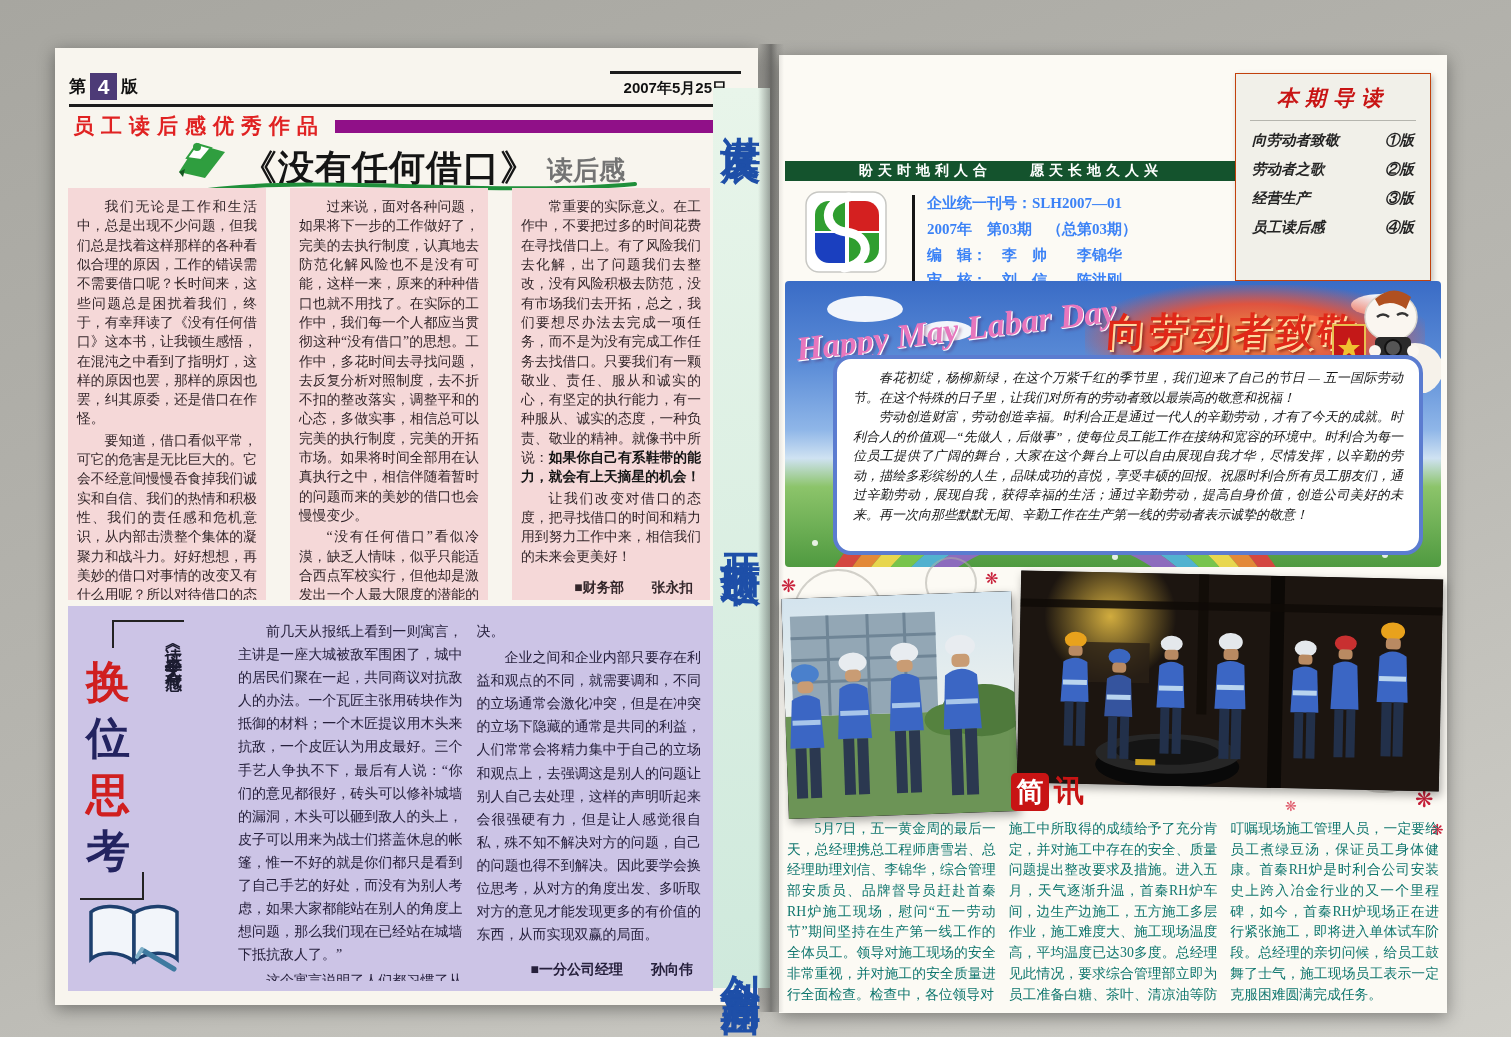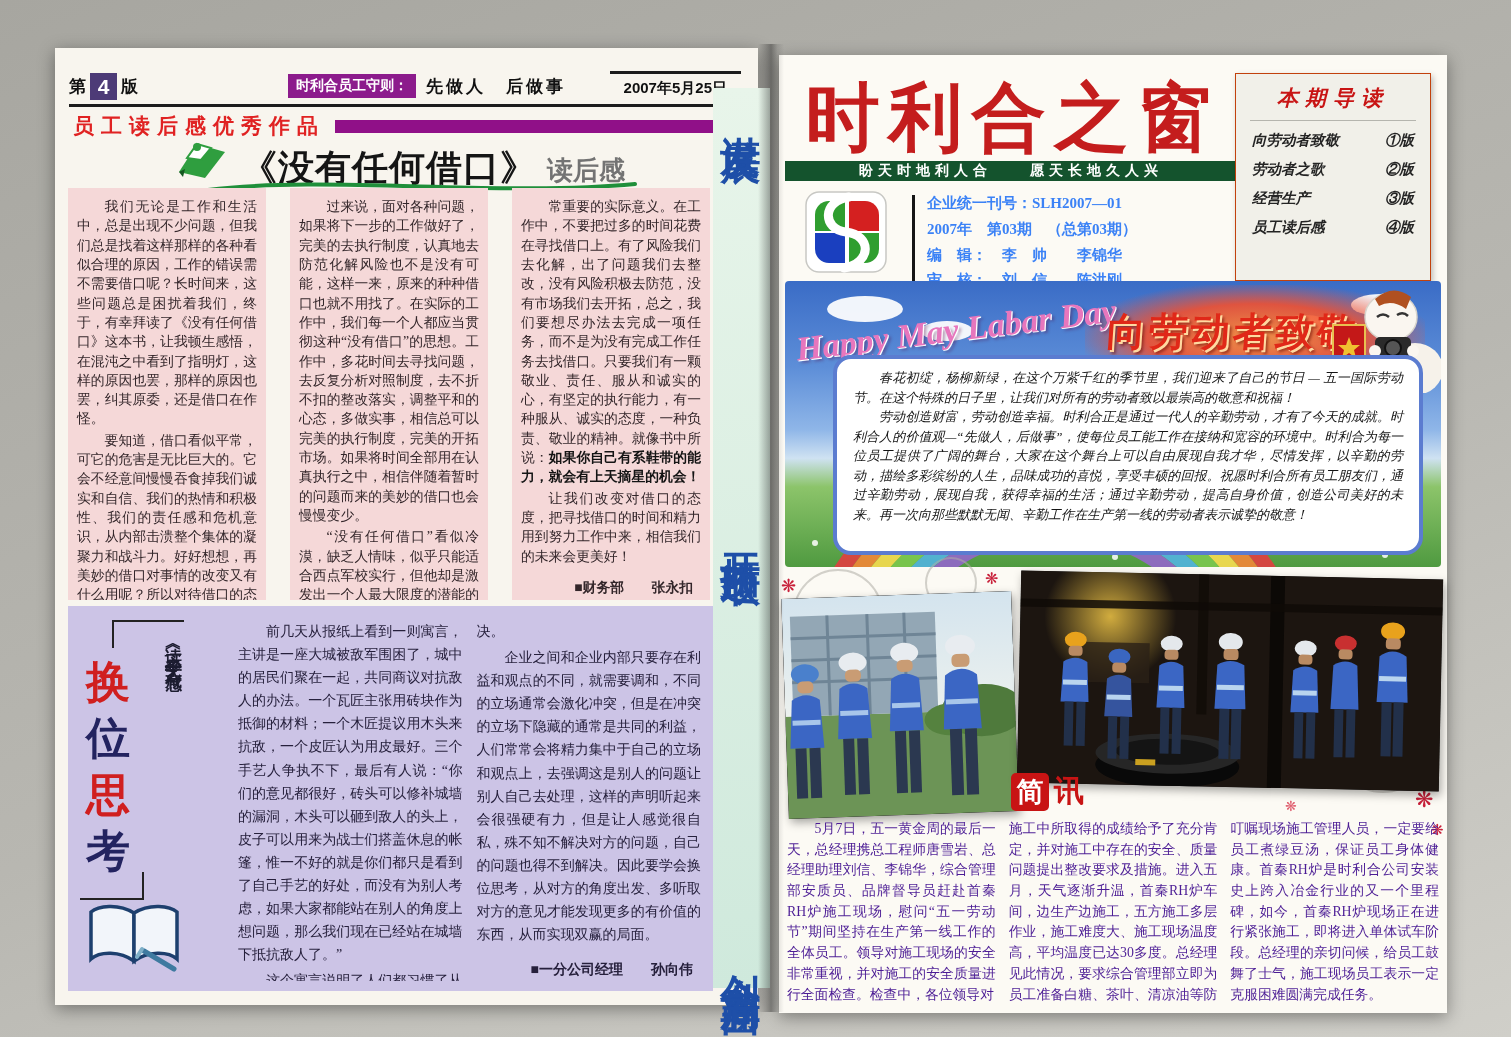--- a/index.html
+++ b/index.html
@@ -111,39 +111,35 @@
 
   .photo{position:absolute;box-shadow:2px 4px 10px rgba(0,0,0,.35);background:#111;}
   .photo1{left:6px;top:540px;width:230px;height:220px;transform:rotate(-2deg);}
   .photo2{left:240px;top:520px;width:422px;height:212px;transform:rotate(1.2deg);}
 
   .news-head{position:absolute;left:232px;top:716px;display:flex;align-items:center;gap:5px;}
   .news-badge{width:38px;height:38px;background:#c81414;color:#fff;font-weight:900;font-size:27px;
     line-height:38px;text-align:center;border-radius:5px;font-family:"Liberation Sans",sans-serif;}
   .news-title{color:#c81414;font-weight:900;font-size:30px;font-family:"Liberation Sans",sans-serif;}
   .news-cols{position:absolute;left:8px;top:764px;width:652px;height:188px;display:flex;gap:13px;}
-  .ncol{flex:1;font-size:13.8px;line-height:1.5;text-align:justify;color:#4c1d95;overflow:hidden;}
+  .ncol{flex:1;font-size:13.8px;line-height:1.5;text-align:justify;color:#0f766e;overflow:hidden;}
   .ncol p{margin:0;}
   .ncol p.indent{text-indent:2em;}
 </style>
 </head>
 <body>
 
 <div class="canvas">
 
   <div class="page left-page">
 
     <div class="lp-header">
       <span class="pg-pre">第</span>
       <span class="pg-num">4</span>
       <span class="pg-suf">版</span>
-      <span class="motto-wrap">
-        <span class="motto-label">时利合员工守则：</span>
-        <span class="motto">先做人　后做事</span>
-      </span>
       <span class="lp-date">2007年5月25日</span>
     </div>
 
     <div class="lp-banner">
       <span class="banner-text">员工读后感优秀作品</span>
       <span class="banner-bar"></span>
     </div>
 
     <div class="lp-title">
       <span>
@@ -217,21 +213,20 @@
   <div class="strip">
     <span>谋发展</span>
     <span>开拓进取</span>
     <span>创企业新局面</span>
   </div>
 
   <div class="gutter"></div>
 
   <div class="page right-page">
 
-    <div class="masthead">时利合之窗</div>
     <div class="tagline">盼天时地利人合　　愿天长地久人兴</div>
 
     <div class="logo-block">
       <span>
         <svg width="86" height="86" viewBox="0 0 86 86">
           <rect x="3" y="3" width="80" height="80" rx="13" fill="#ffffff" stroke="#c8c8c4" stroke-width="1.5"></rect>
           <path d="M12,26 a14,14 0 0 1 14,-14 h16 v30 h-30 z" fill="#2f9e2f"></path>
           <path d="M46,12 h16 a14,14 0 0 1 14,14 v16 h-30 z" fill="#d42020"></path>
           <path d="M12,44 h30 v30 h-16 a14,14 0 0 1 -14,-14 z" fill="#1a3fbf"></path>
           <path d="M46,44 h30 v16 a14,14 0 0 1 -14,14 h-16 z" fill="#2f9e2f"></path>

